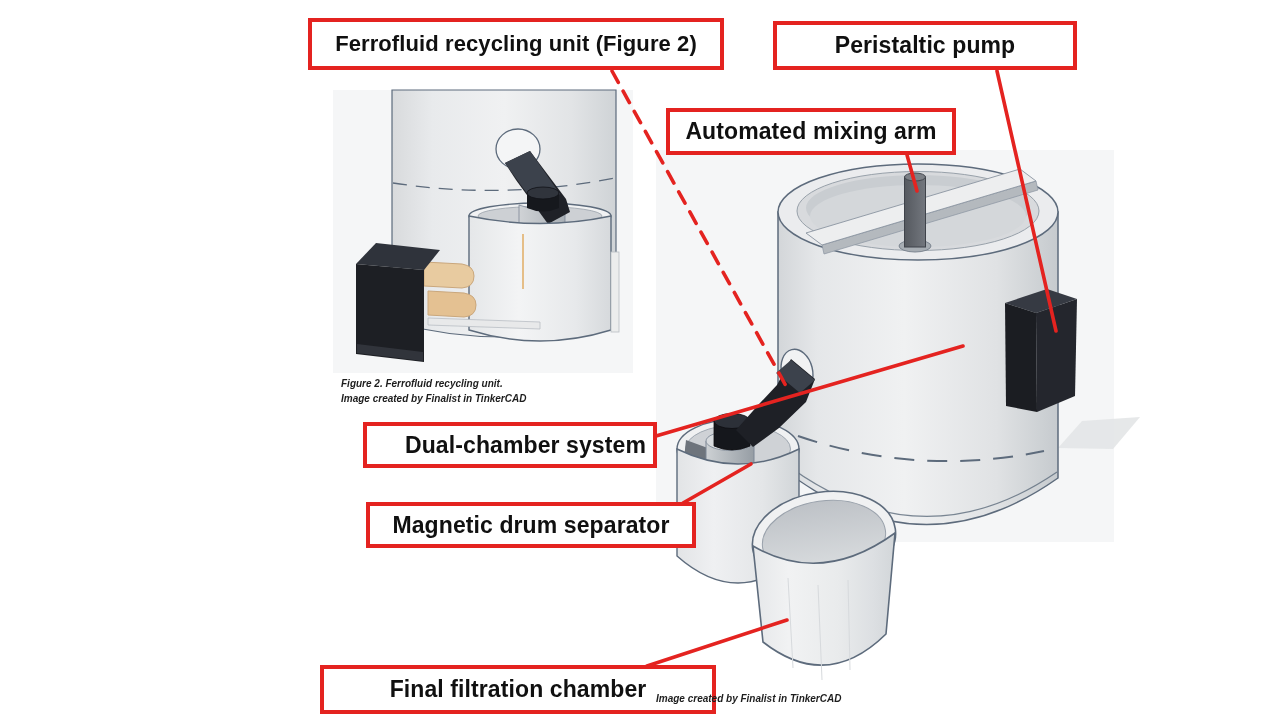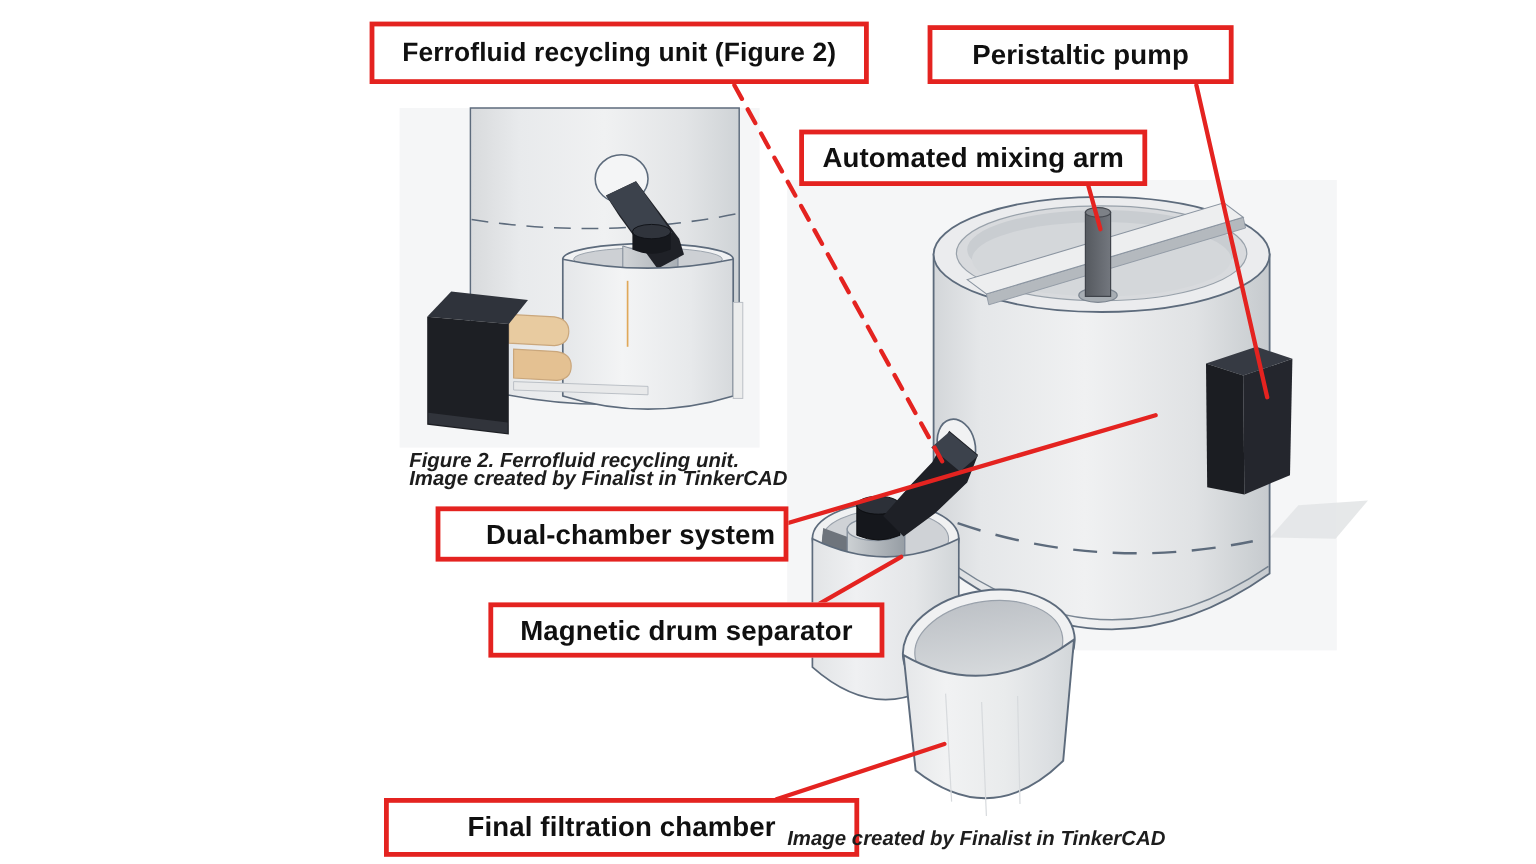--- a/index.html
+++ b/index.html
@@ -9,21 +9,21 @@
   }
   .model-canvas{position:absolute;left:0;top:0;}
   .callout{
     position:absolute;box-sizing:border-box;background:#ffffff;
     border:4px solid #e42320;display:flex;align-items:center;justify-content:center;
     font-weight:bold;color:#101010;white-space:nowrap;z-index:5;
     font-size:23px;letter-spacing:0.1px;
   }
   .caption{
     position:absolute;font-style:italic;font-weight:bold;color:#1d1d1d;
-    font-size:17px;line-height:15px;z-index:5;
+    font-size:10px;line-height:15px;z-index:5;
   }
   .caption span{display:block;}
 </style>
 </head>
 <body>
 
 <div class="stage">
 
 <svg class="model-canvas" width="1280" height="720" viewBox="0 0 1280 720">
   <defs>
@@ -177,33 +177,33 @@
     <path d="M656,436 L963,346" fill="none"></path>
     <path d="M683,503 L751,464" fill="none"></path>
     <path d="M647,666 L787,620" fill="none"></path>
   </g>
 </svg>
 
 <div class="callout" style="left:308px;top:18px;width:416px;height:52px;font-size:22px;text-align:center;">
   <span>Ferrofluid recycling unit (Figure 2)</span>
 </div>
 
-<div class="callout" style="left:773px;top:21px;width:255px;height:49px;">
+<div class="callout" style="left:773px;top:21px;width:304px;height:49px;">
   <span>Peristaltic pump</span>
 </div>
 
 <div class="callout" style="left:666px;top:108px;width:290px;height:47px;">
   <span>Automated mixing arm</span>
 </div>
 
 <div class="callout" style="left:363px;top:422px;width:294px;height:46px;padding-left:31px;">
   <span>Dual-chamber system</span>
 </div>
 
-<div class="callout" style="left:366px;top:502px;width:330px;height:46px;margin-left:41px;">
+<div class="callout" style="left:366px;top:502px;width:330px;height:46px;">
   <span>Magnetic drum separator</span>
 </div>
 
 <div class="callout" style="left:320px;top:665px;width:396px;height:49px;">
   <span>Final filtration chamber</span>
 </div>
 
 <div class="caption" style="left:341px;top:376px;">
   <span>Figure 2. Ferrofluid recycling unit.</span>
   <span>Image created by Finalist in TinkerCAD</span>

